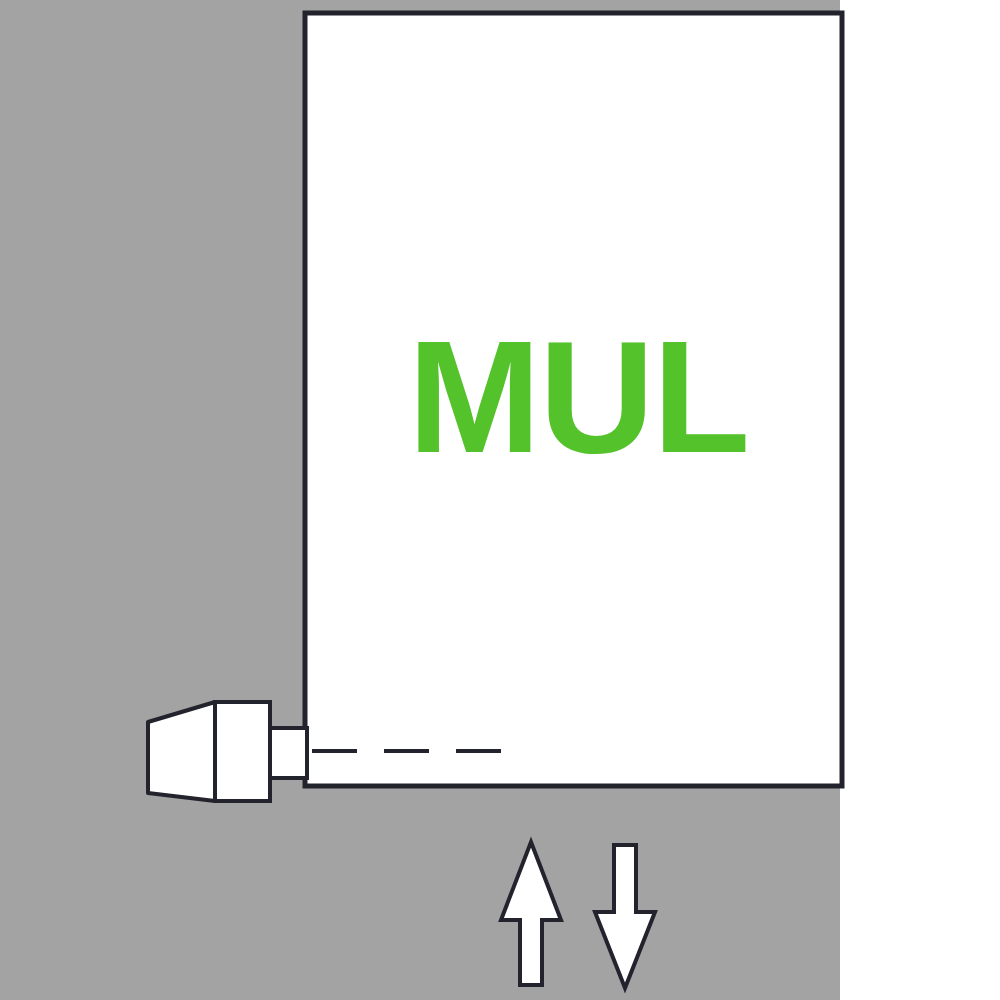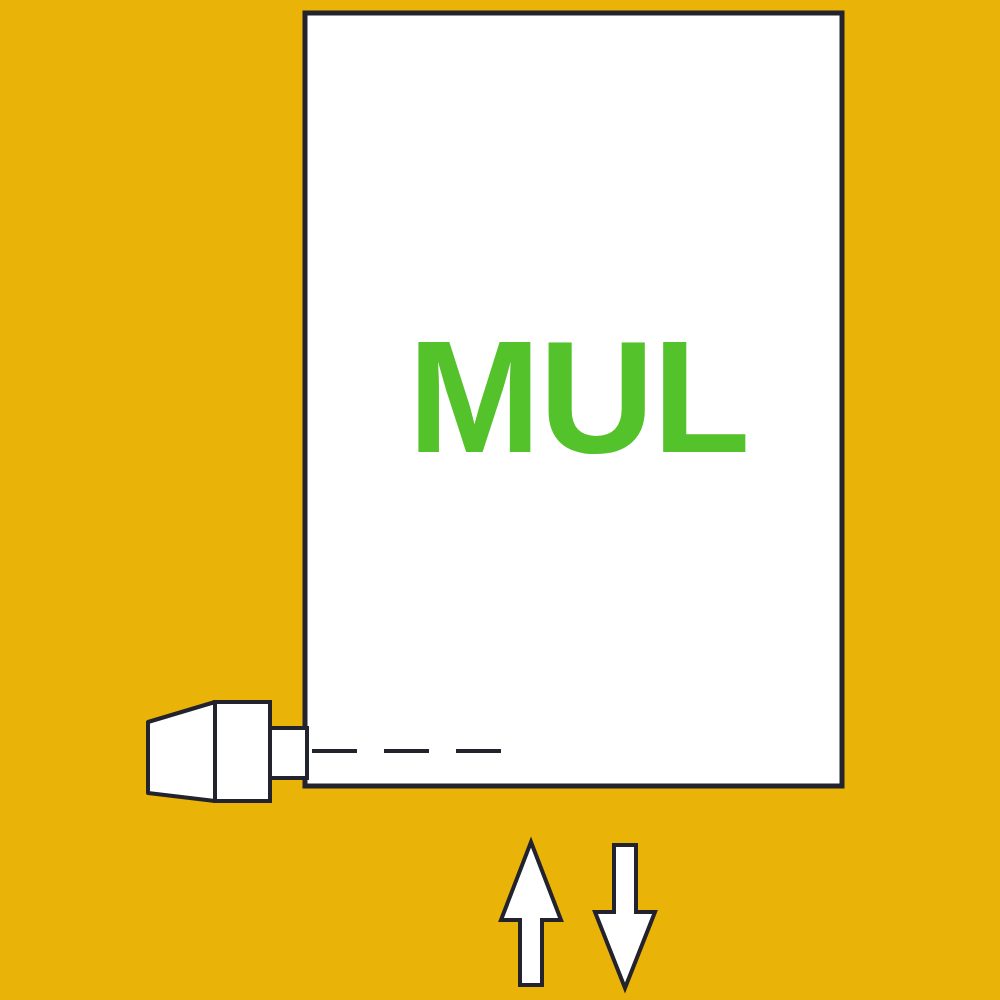--- a/index.html
+++ b/index.html
@@ -5,23 +5,23 @@
   html, body {
     margin: 0;
     padding: 0;
     background: #ffffff;
     width: 1000px;
     height: 1000px;
     overflow: hidden;
   }
   .stage {
     position: relative;
-    width: 1000px;
+    width: 840px;
     height: 1000px;
-    background: #eab308;
+    background: #a3a3a3;
   }
   svg {
     display: block;
   }
   .type-label {
     font-family: "Liberation Sans", sans-serif;
     font-weight: 700;
     letter-spacing: -2px;
   }
 </style>

